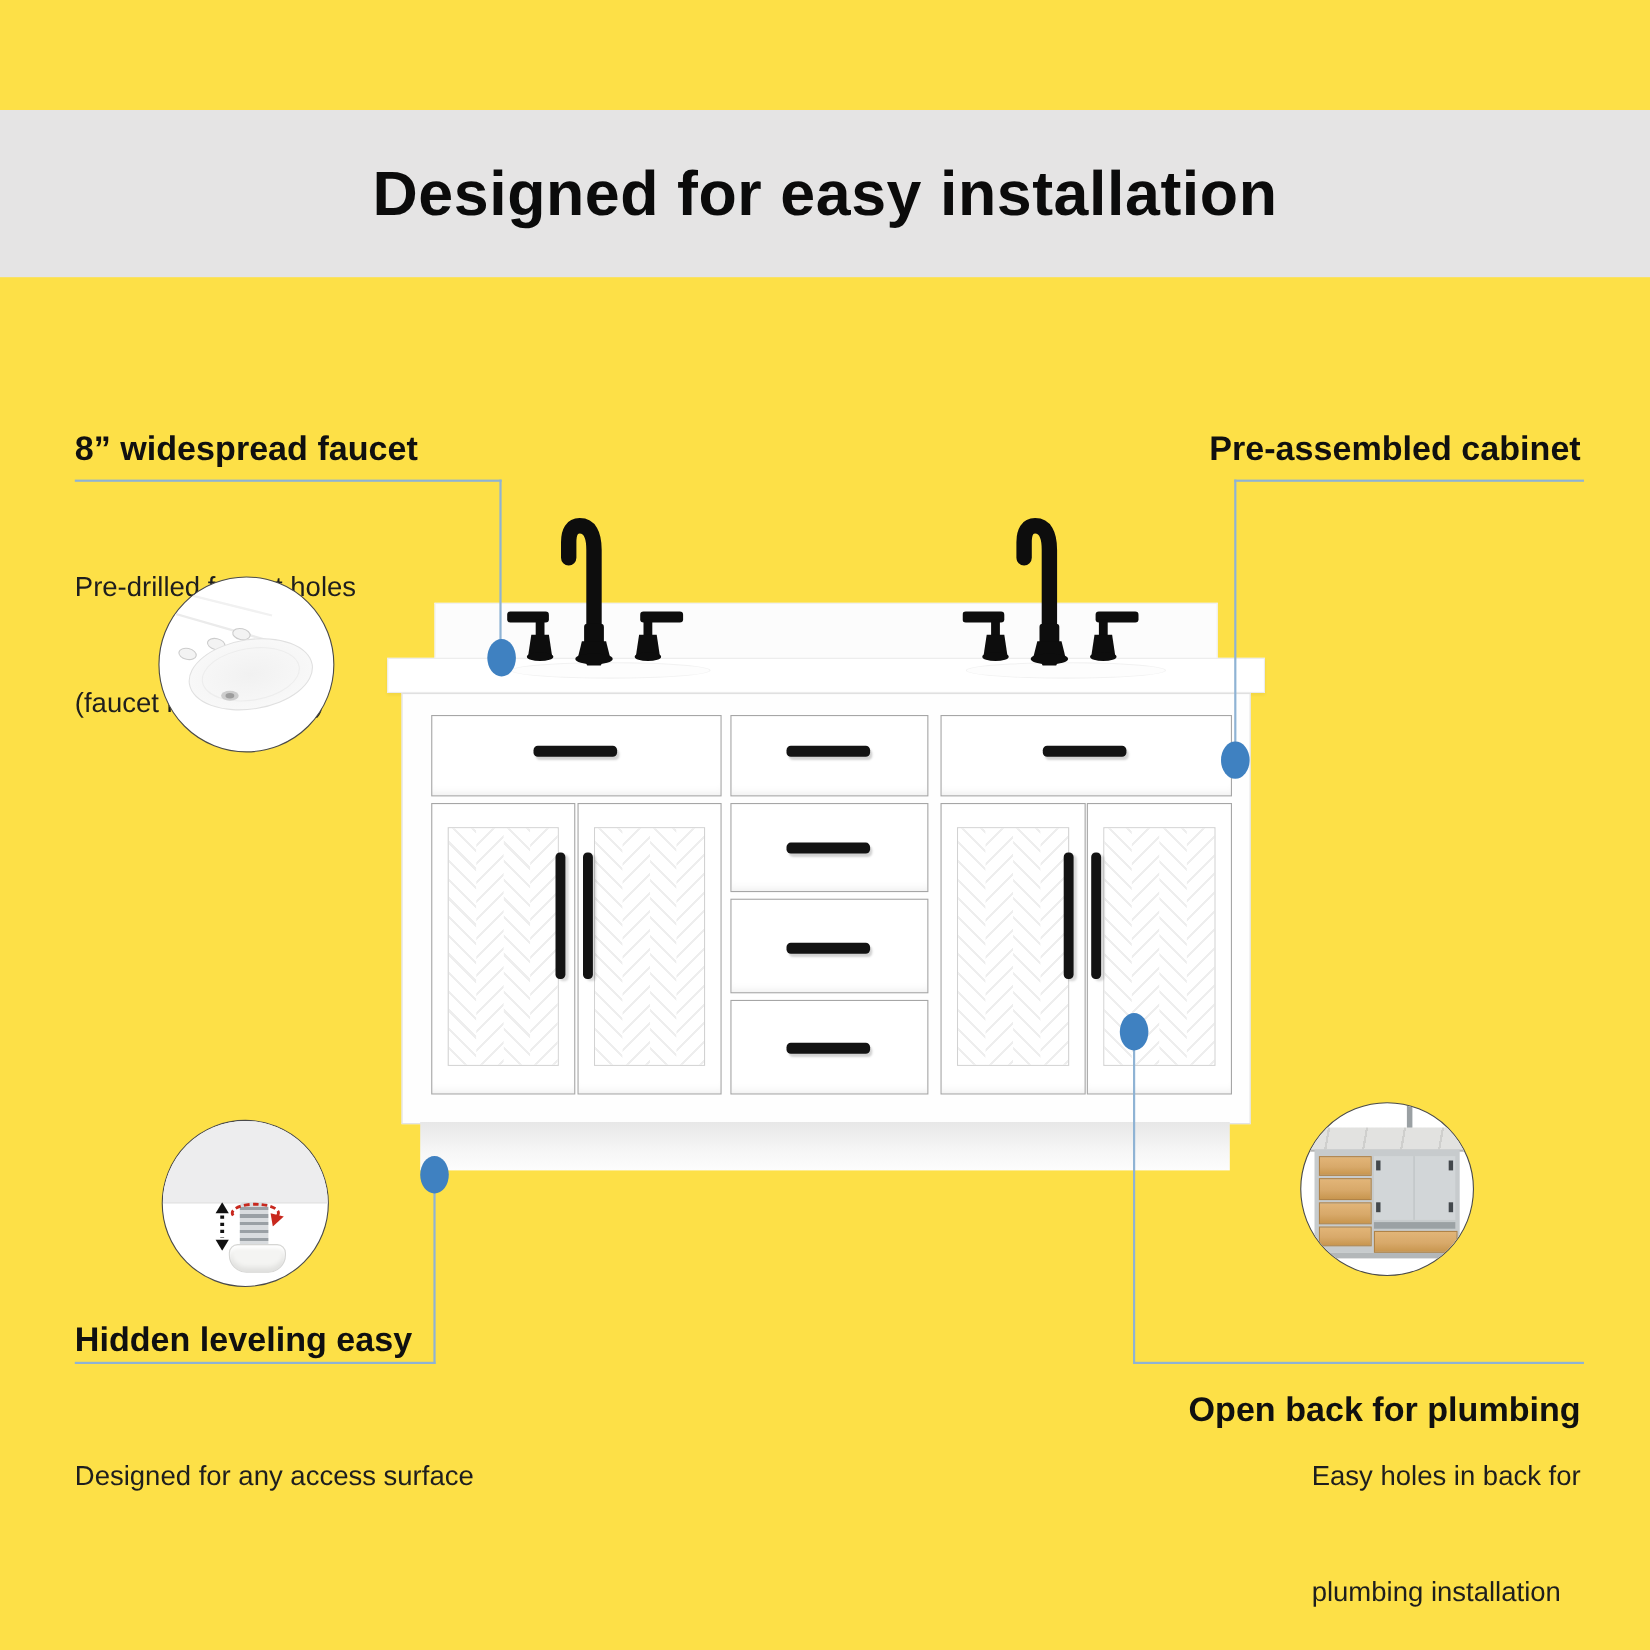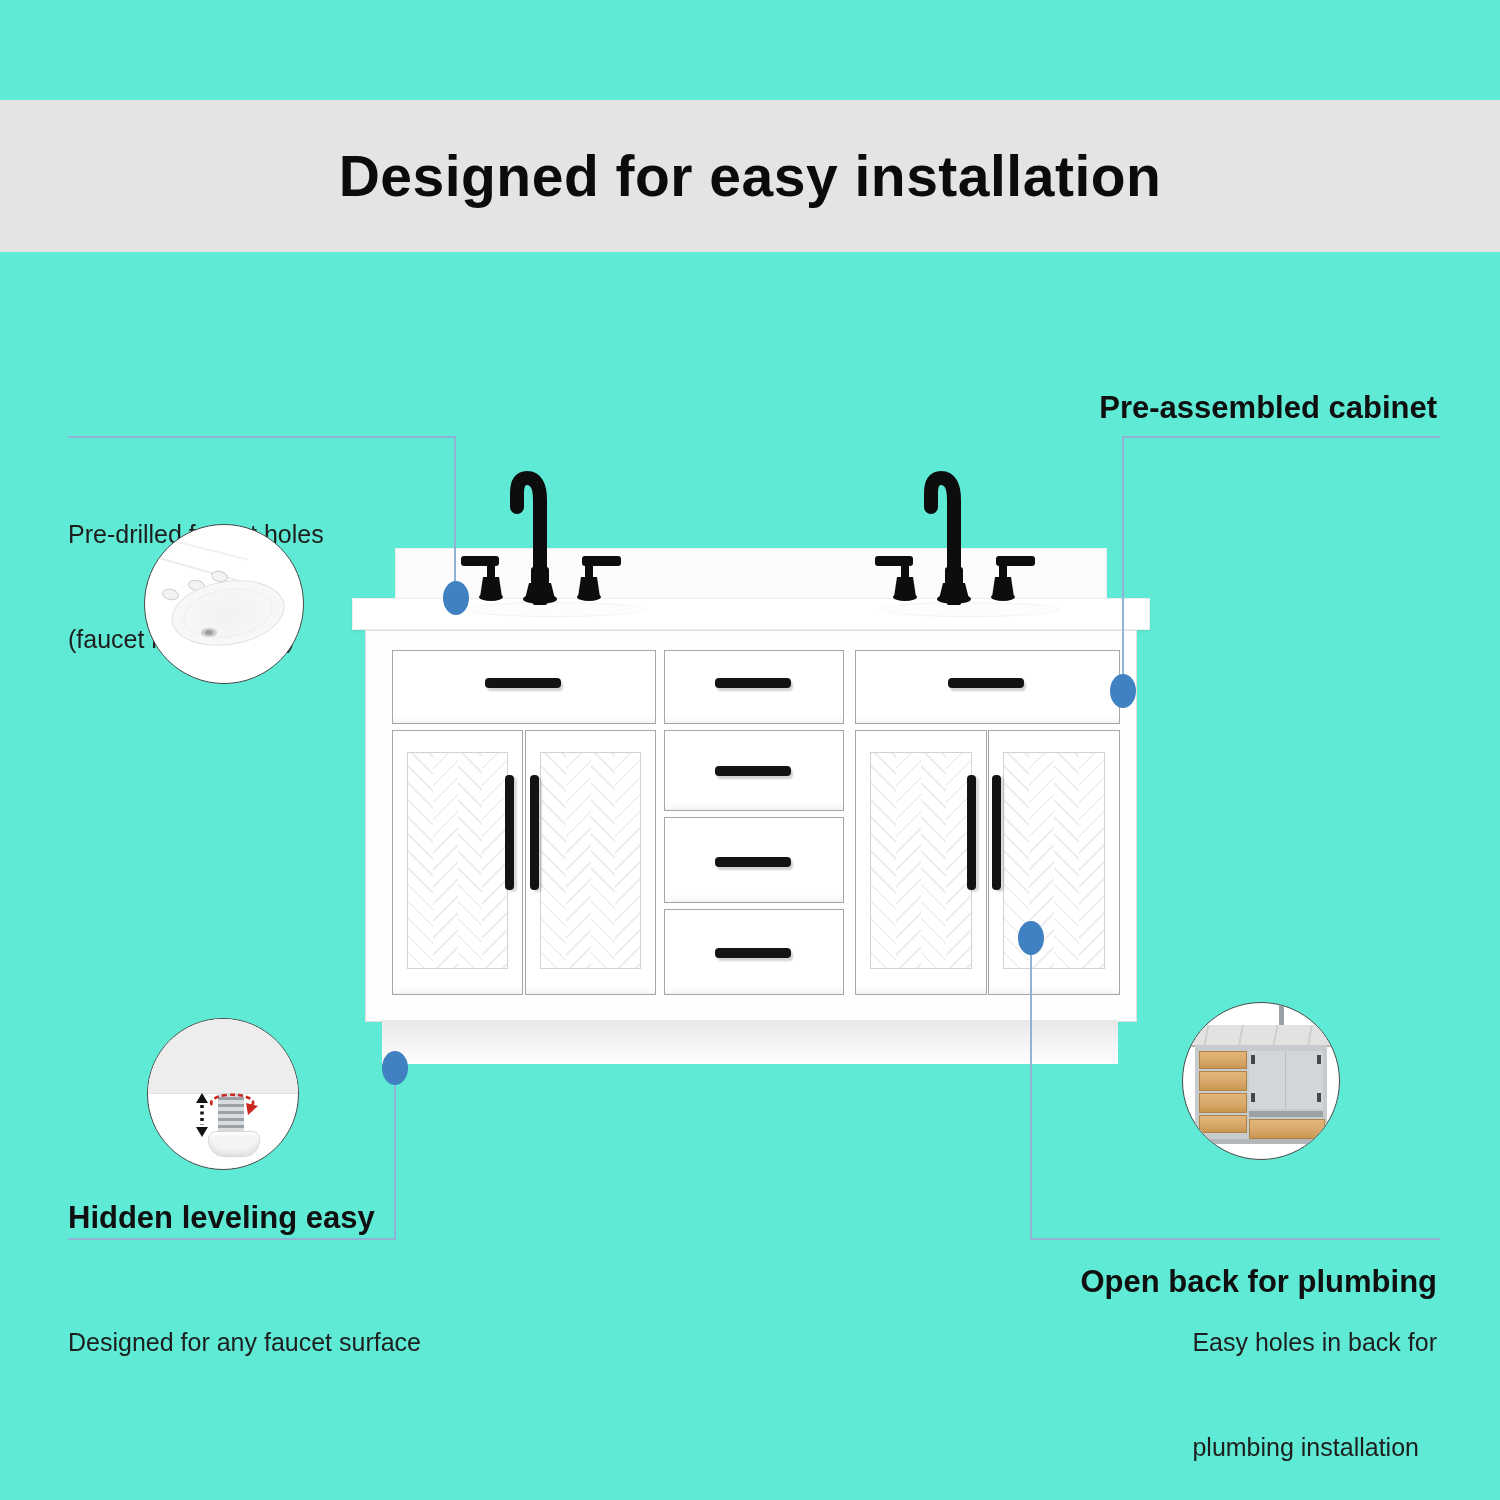--- a/index.html
+++ b/index.html
@@ -1,16 +1,16 @@
 <!DOCTYPE html>
 <html><head>
 <meta charset="utf-8">
 <style>
   html,body{margin:0;padding:0;background:#fff;}
-  #stage{position:relative;width:1500px;height:1500px;background:#5eead4;overflow:hidden;
+  #stage{position:relative;width:1500px;height:1500px;background:#fde047;overflow:hidden;
          font-family:"Liberation Sans",sans-serif;color:#111;}
   .abs{position:absolute;}
   
   #banner{left:0;top:100px;width:1500px;height:152px;background:#e5e4e4;
           display:flex;align-items:center;justify-content:center;}
   #banner .t{font-size:57px;font-weight:700;color:#0b0b0b;letter-spacing:.5px;}
   
   .co-title{font-size:31px;font-weight:700;color:#101010;white-space:nowrap;}
   .co-body{font-size:25px;color:#1e1e1e;line-height:35px;white-space:pre-wrap;}
   .ra{text-align:left;}
@@ -31,36 +31,37 @@
 </style>
 </head>
 <body>
 
 <div id="stage">
 
   <div id="banner" class="abs">
     <div class="t">Designed for easy installation</div>
   </div>
 
+  <div class="abs co-title" style="left:68px;top:390px;">8” widespread faucet</div>
   <div class="abs co-body" style="left:68px;top:447px;">
     <span style="display:block">Pre-drilled faucet holes</span>
     <span style="display:block">(faucet not included)</span>
   </div>
   <div class="abs cline" style="left:68px;top:436px;width:388px;height:2px;"></div>
   <div class="abs cline" style="left:454px;top:436px;width:2px;height:162px;"></div>
   <div class="abs cdot" style="left:443px;top:581px;"></div>
 
   <div class="abs co-title ra" style="right:63px;top:390px;">Pre-assembled cabinet</div>
   <div class="abs cline" style="left:1122px;top:436px;width:318px;height:2px;"></div>
   <div class="abs cline" style="left:1122px;top:436px;width:2px;height:255px;"></div>
   <div class="abs cdot" style="left:1110px;top:674px;"></div>
 
   <div class="abs co-title" style="left:68px;top:1200px;">Hidden leveling easy</div>
   <div class="abs co-body" style="left:68px;top:1255px;">
-    <span style="display:block">Designed for any faucet surface</span>
+    <span style="display:block">Designed for any access surface</span>
   </div>
   <div class="abs cline" style="left:68px;top:1238px;width:328px;height:2px;"></div>
   <div class="abs cline" style="left:394px;top:1068px;width:2px;height:172px;"></div>
   <div class="abs cdot" style="left:382px;top:1051px;"></div>
 
   <div class="abs co-title ra" style="right:63px;top:1264px;margin-left:31px;">Open back for plumbing</div>
   <div class="abs co-body ra" style="right:63px;top:1255px;">
     <span style="display:block">Easy holes in back for</span>
     <span style="display:block">plumbing installation</span>
   </div>

